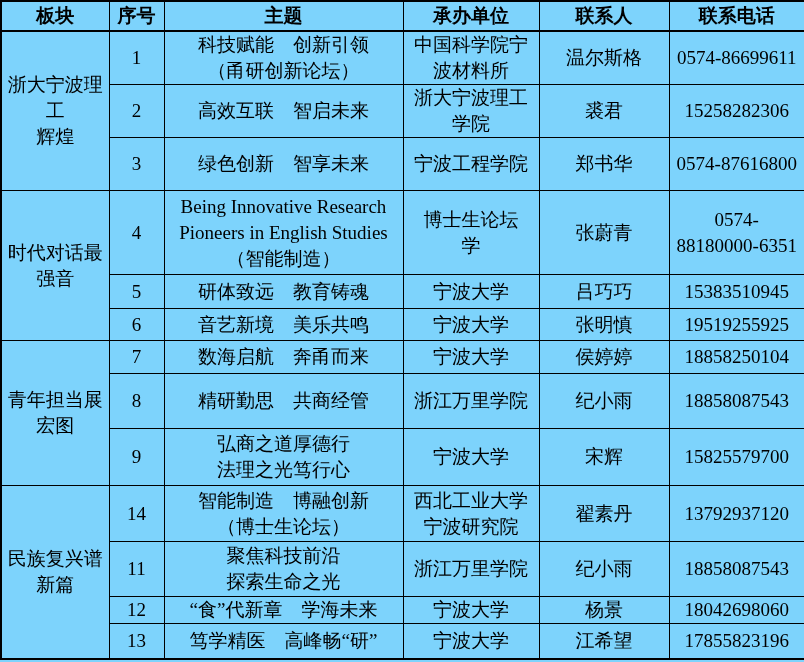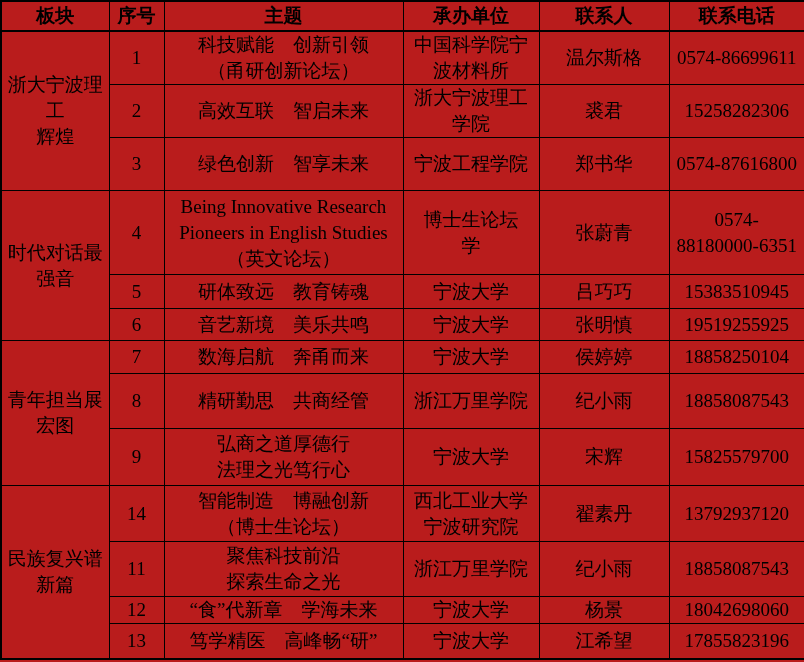--- a/index.html
+++ b/index.html
@@ -3,21 +3,21 @@
 <meta charset="utf-8">
 <style>
   html, body {
     margin: 0;
     padding: 0;
     background: #ffffff;
   }
   .page {
     width: 804px;
     height: 662px;
-    background: #b91c1c;
+    background: #7dd3fc;
     overflow: hidden;
   }
   table.sched {
     border-collapse: collapse;
     table-layout: fixed;
     width: 804px;
     border: 2px solid #000;
     font-family: "Liberation Serif", "DejaVu Serif", serif;
     font-size: 19px;
     color: #000;
@@ -95,21 +95,21 @@
         <td>郑书华</td>
         <td>0574-87616800</td>
       </tr>
 
       <tr style="height:84px">
         <td class="sec-label" rowspan="3">时代对话最
 强音</td>
         <td>4</td>
         <td>Being Innovative Research
 Pioneers in English Studies
-（英文论坛）</td>
+（智能制造）</td>
         <td>博士生论坛
 学</td>
         <td>张蔚青</td>
         <td>0574-
 88180000-6351</td>
       </tr>
       <tr style="height:34px">
         <td>5</td>
         <td>研体致远　教育铸魂</td>
         <td>宁波大学</td>

